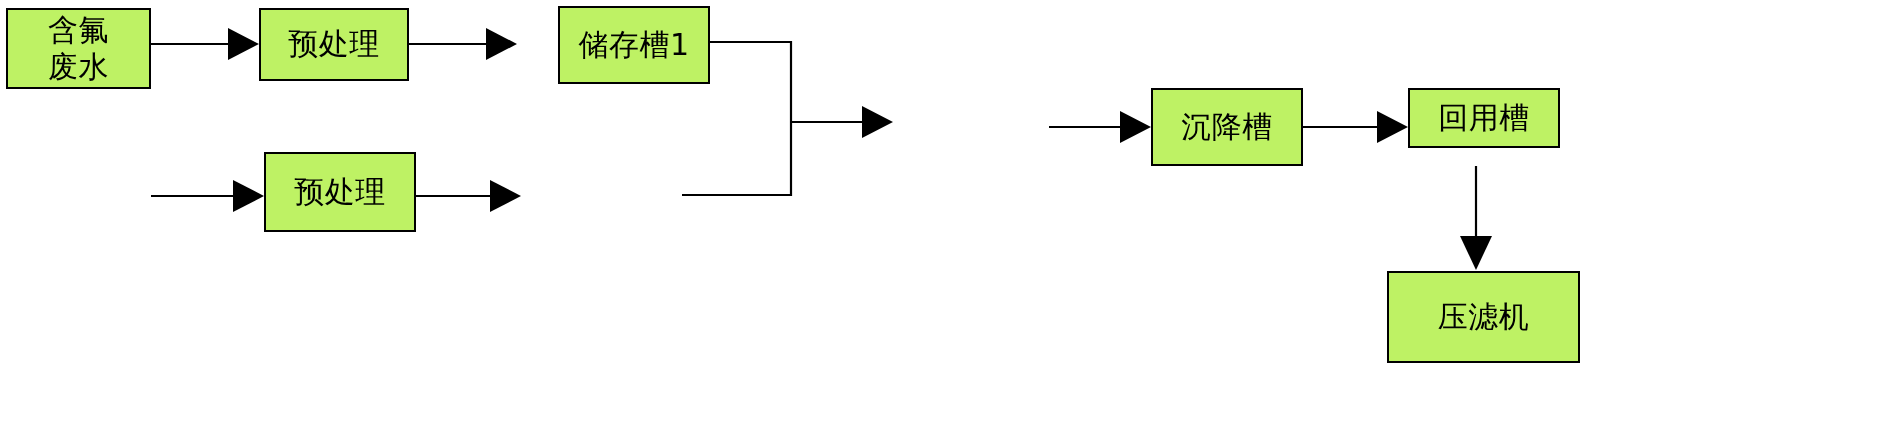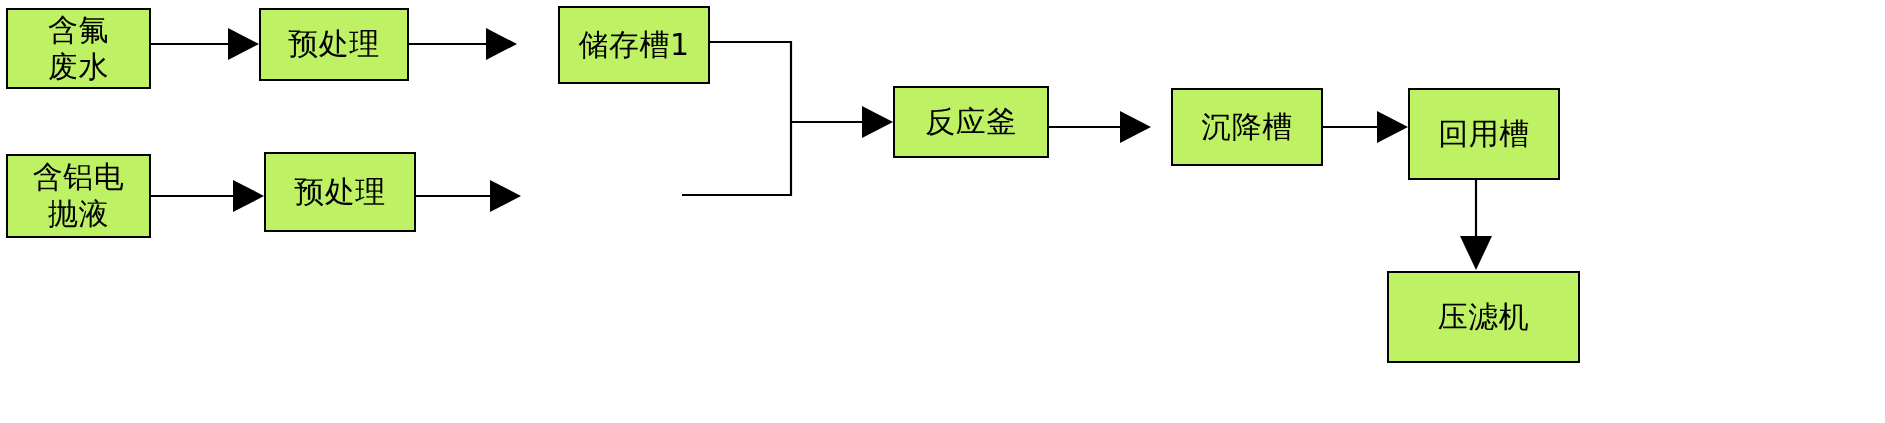--- a/index.html
+++ b/index.html
@@ -107,27 +107,24 @@
     </g>
   </svg>
 
   <div class="node" style="left:6px;  top:8px;   width:145px; height:81px;">含氟
 废水</div>
 
   <div class="node" style="left:259px; top:8px;  width:150px; height:73px;">预处理</div>
 
   <div class="node" style="left:518px; top:6px;  width:152px; height:78px;margin-left:40px;">储存槽1</div>
 
-  <div class="node" style="left:6px;  top:154px; width:145px; height:84px;">含铝电
-抛液</div>
 
   <div class="node" style="left:264px; top:152px; width:152px; height:80px;">预处理</div>
 
 
-  <div class="node" style="left:893px; top:86px;  width:156px; height:72px;">反应釜</div>
 
-  <div class="node" style="left:1151px; top:88px; width:152px; height:78px;margin-left:20px;">沉降槽</div>
+  <div class="node" style="left:1151px; top:88px; width:152px; height:78px;">沉降槽</div>
 
-  <div class="node" style="left:1408px; top:88px; width:152px; height:92px;">回用槽</div>
+  <div class="node" style="left:1408px; top:88px; width:152px; height:60px;">回用槽</div>
 
   <div class="node" style="left:1387px; top:271px; width:193px; height:92px;">压滤机</div>
 
 </div>
 
 </body></html>

